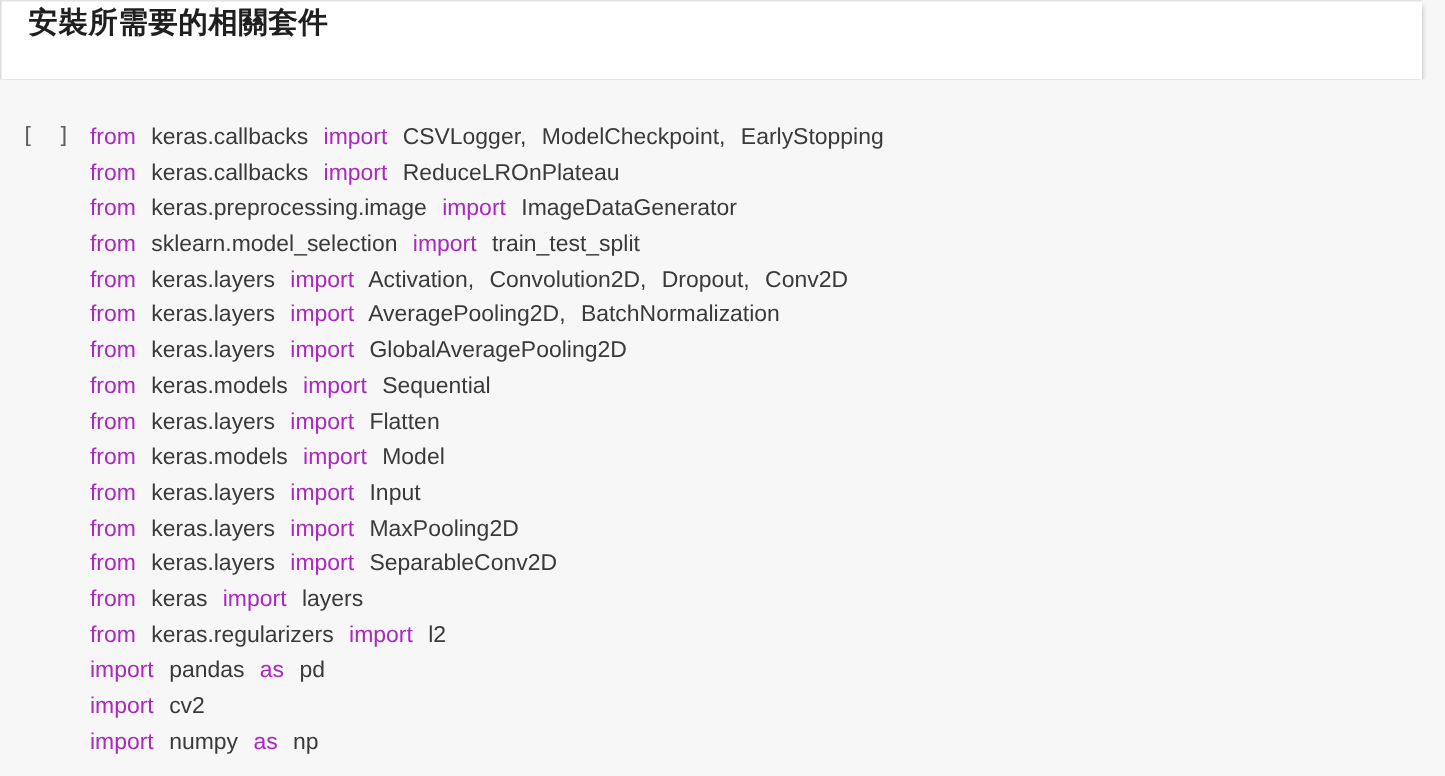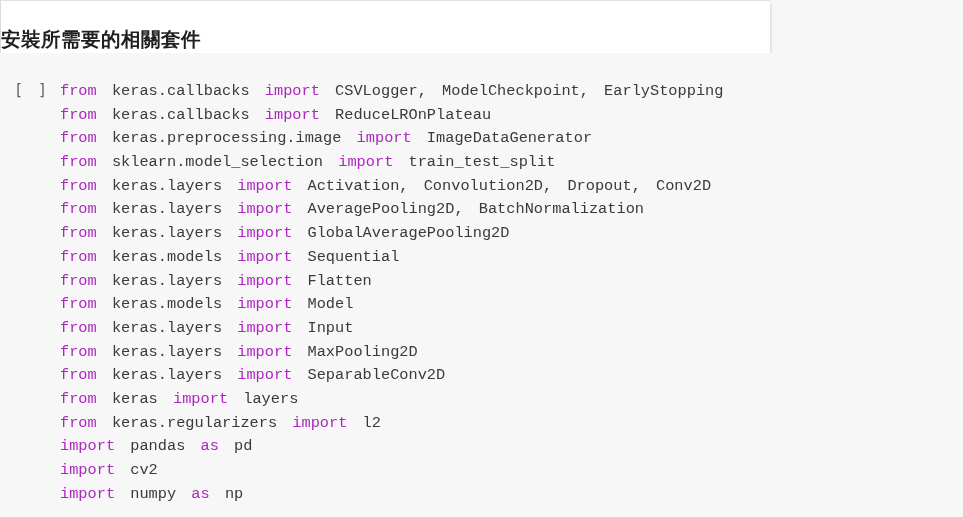--- a/index.html
+++ b/index.html
@@ -5,29 +5,29 @@
   * { margin: 0; padding: 0; box-sizing: border-box; }
   html, body {
     width: 963px;
     height: 517px;
     background: #f7f7f7;
     font-family: "Liberation Sans", sans-serif;
     overflow: hidden;
   }
   .text-cell {
     position: relative;
-    width: 770px;
+    width: 948px;
     height: 53px;
     background: #ffffff;
     border-top: 1px solid #e2e2e2;
     border-left: 1px solid #dcdcdc;
     box-shadow: 0 3px 4px -1px rgba(0,0,0,0.40);
     display: flex;
-    align-items: flex-end;
-    padding-left: 0;
+    align-items: flex-start;
+    padding-left: 18px;
   }
   .text-cell h2 {
     font-size: 19.5px;
     font-weight: bold;
     color: #1f1f1f;
     letter-spacing: 0.5px;
     font-family: "DejaVu Sans", sans-serif;
   }
   .code-cell {
     position: relative;
@@ -41,21 +41,21 @@
     left: 14px;
     top: 28px;
     font-family: "DejaVu Sans Mono", monospace;
     font-size: 15px;
     color: #5f5f5f;
     letter-spacing: 3px;
     white-space: pre;
     cursor: pointer;
   }
   .code-lines {
-    font-family: Liberation Mono, monospace;
+    font-family: Liberation Sans, sans-serif;
     font-size: 15.3px;
     line-height: 23.7px;
     color: #3a3a3a;
     word-spacing: 6px;
     white-space: pre;
     cursor: text;
   }
   .code-lines .kw { color: #ab27be; }
   .code-lines .line { height: 23.7px; }
 </style>

